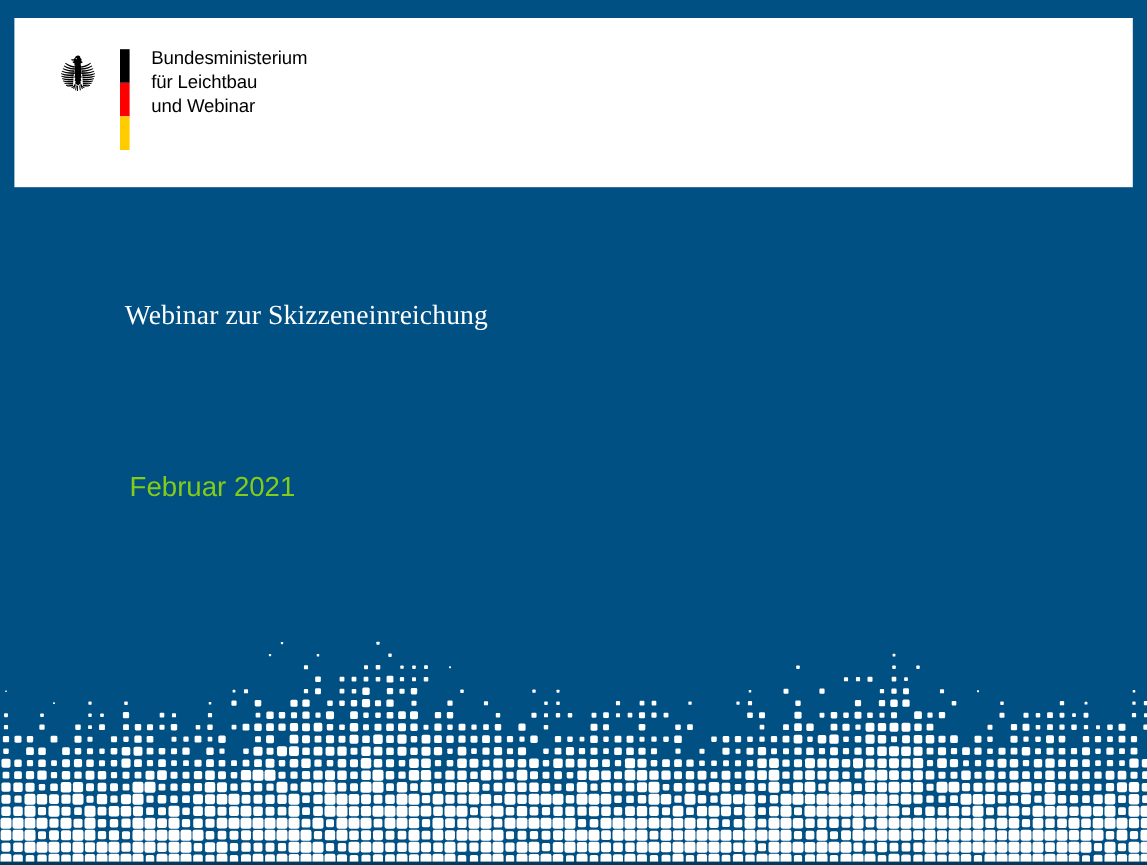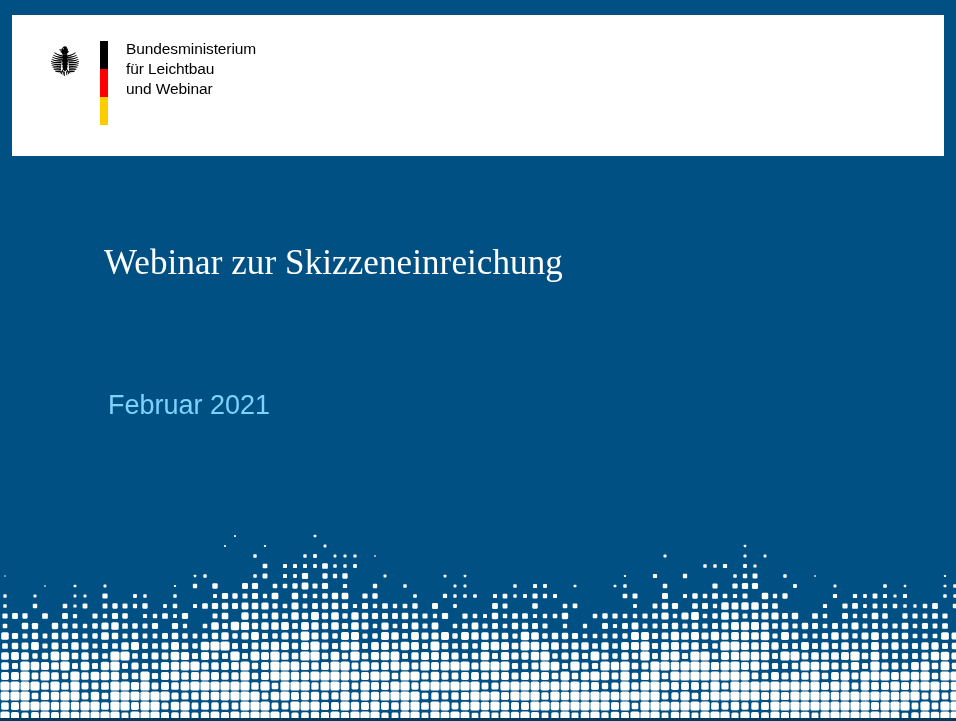--- a/index.html
+++ b/index.html
@@ -102,35 +102,35 @@
     font-family: "Liberation Serif", "DejaVu Serif", serif;
     font-size: 42px;
     line-height: 48px;
     font-weight: 400;
     letter-spacing: 0.1px;
     white-space: nowrap;
   }
   #slide-subtitle {
     color: #ffffff;
     font-family: "Liberation Serif", "DejaVu Serif", serif;
-    font-size: 35px;
+    font-size: 23px;
     line-height: 42px;
     font-weight: 400;
     letter-spacing: 0.1px;
     white-space: nowrap;
     margin-top: 2px;
   }
 
   #slide-date {
     position: absolute;
     left: 108px;
     top: 392px;
-    color: #7dd3fc;
+    color: #84cc16;
     font-family: "Liberation Sans", sans-serif;
-    font-size: 27px;
+    font-size: 23px;
     line-height: 26px;
     font-weight: 400;
     white-space: nowrap;
   }
 </style>
 </head>
 <body>
 
 <div id="slide">
 

